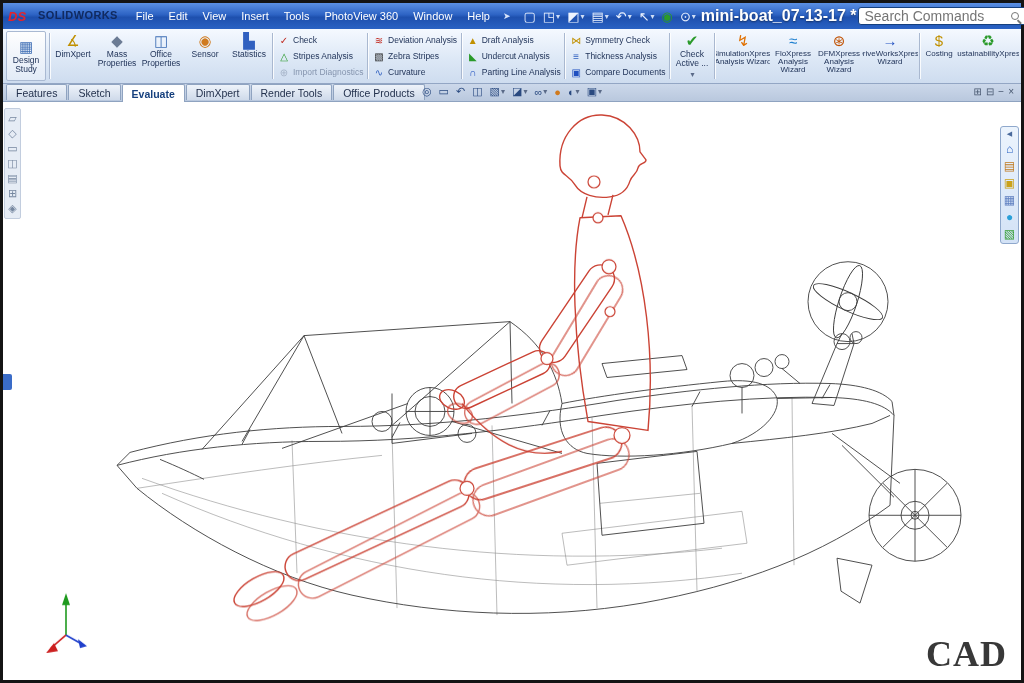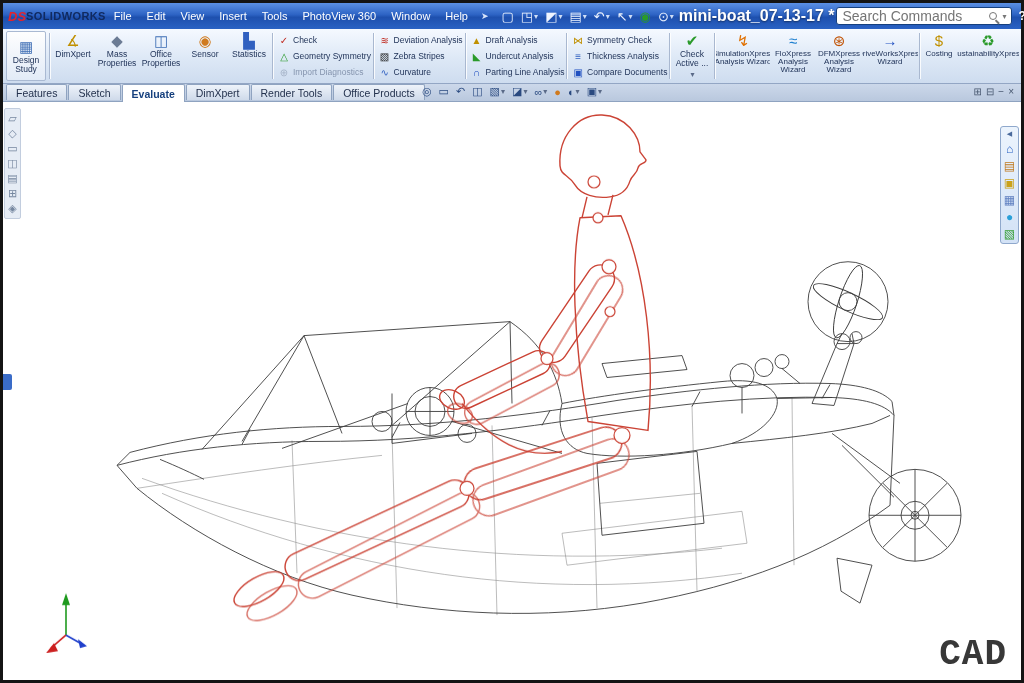--- a/index.html
+++ b/index.html
@@ -1,21 +1,21 @@
 <!DOCTYPE html>
 <html><head>
 <meta charset="utf-8">
 <style>
   *{margin:0;padding:0;box-sizing:border-box}
   html,body{width:1024px;height:683px;overflow:hidden;background:#000;font-family:"Liberation Sans",sans-serif}
   .screen{width:1024px;height:683px;border:3px solid #141414;display:flex;flex-direction:column;background:#fff}
 
   
   .titlebar{height:26px;flex:none;background:linear-gradient(#5b90e4,#2d63c4 45%,#1e50ae 55%,#2a62c4);display:flex;align-items:center;padding:0 5px;gap:1px;color:#fff;font-size:11px}
-  .logo{display:flex;align-items:center;gap:0;flex:none}
+  .logo{display:flex;align-items:flex-start;gap:12px;margin-right:10px;flex:none}
   .logo-mark{color:#e4242c;font-weight:bold;font-style:italic;font-size:13px}
   .logo-text{color:#102a60;font-weight:bold;font-size:11px;letter-spacing:.4px}
   .menu{padding:2px 7px;white-space:nowrap;cursor:default}
   .pin{font-size:9px;margin:0 5px;color:#d8e4fa}
   .qicons{display:flex;align-items:center;gap:1px;margin-left:4px}
   .qbtn{display:flex;align-items:center;height:20px;padding:0 3px;border-radius:2px;color:#eef4ff}
   .qg{font-size:13px;line-height:13px}
   .chev{font-size:8px;margin-left:1px;color:#cfdef6}
   .spacer{flex:1}
   .doc-title{font-weight:bold;font-size:16px;white-space:nowrap;text-shadow:0 1px 2px rgba(0,0,0,.45)}
@@ -53,21 +53,21 @@
 
   
   .main{flex:1;position:relative;background:#fff;overflow:hidden}
   .drawing{position:absolute;inset:0;width:100%;height:100%}
   .left-tools{position:absolute;left:1px;top:6px;width:17px;display:flex;flex-direction:column;gap:4px;background:rgba(228,234,244,.92);border:1px solid #c2cdde;border-radius:2px;padding:4px 0;align-items:center;color:#7687a0;font-size:11px;line-height:11px}
   .feature-tab{position:absolute;left:0;top:272px;width:9px;height:16px;background:#3a6cc8;border-radius:0 2px 2px 0}
   .task-pane{position:absolute;right:2px;top:24px;width:19px;background:linear-gradient(#ecf4fd,#d3e2f6);border:1px solid #8fa8cc;border-radius:3px;display:flex;flex-direction:column;align-items:center;padding:3px 0;gap:5px}
   .tp-collapse{font-size:7px;color:#4a6a9c;line-height:8px}
   .tpi{font-size:12px;line-height:12px}
   .tp-home{color:#2a62c4}.tp-lib{color:#c07a20}.tp-exp{color:#caa21a}.tp-pal{color:#5f7fc0}.tp-app{color:#2aa0d8}.tp-prop{color:#3aa03a}
-  .watermark{position:absolute;right:14px;bottom:5px;font-family:Liberation Mono, monospace;font-weight:bold;font-size:36px;letter-spacing:1px;color:#383838;
+  .watermark{position:absolute;right:14px;bottom:5px;font-family:Liberation Serif, serif;font-weight:bold;font-size:36px;letter-spacing:1px;color:#383838;
     text-shadow:-1px -1px 0 #fff,1px -1px 0 #fff,-1px 1px 0 #fff,1px 1px 0 #fff,0 0 5px #fff}
 </style>
 </head>
 <body>
 
 <div class="screen">
 
   <div class="titlebar">
     <div class="logo">
       <span class="logo-mark">DS</span>
@@ -164,21 +164,21 @@
     </div>
     <div class="vsep"></div>
 
     <div class="stkcol">
       <div class="stk">
           <span class="sico c-red">✓</span>
           <span>Check</span>
         </div>
       <div class="stk">
           <span class="sico c-green">△</span>
-          <span>Geometry Symmetry</span>
+          <span>Stripes Analysis</span>
         </div>
       <div class="stk disabled">
           <span class="sico c-gray">⊕</span>
           <span>Import Diagnostics</span>
         </div>
     </div>
     <div class="vsep"></div>
 
     <div class="stkcol">
       <div class="stk">

